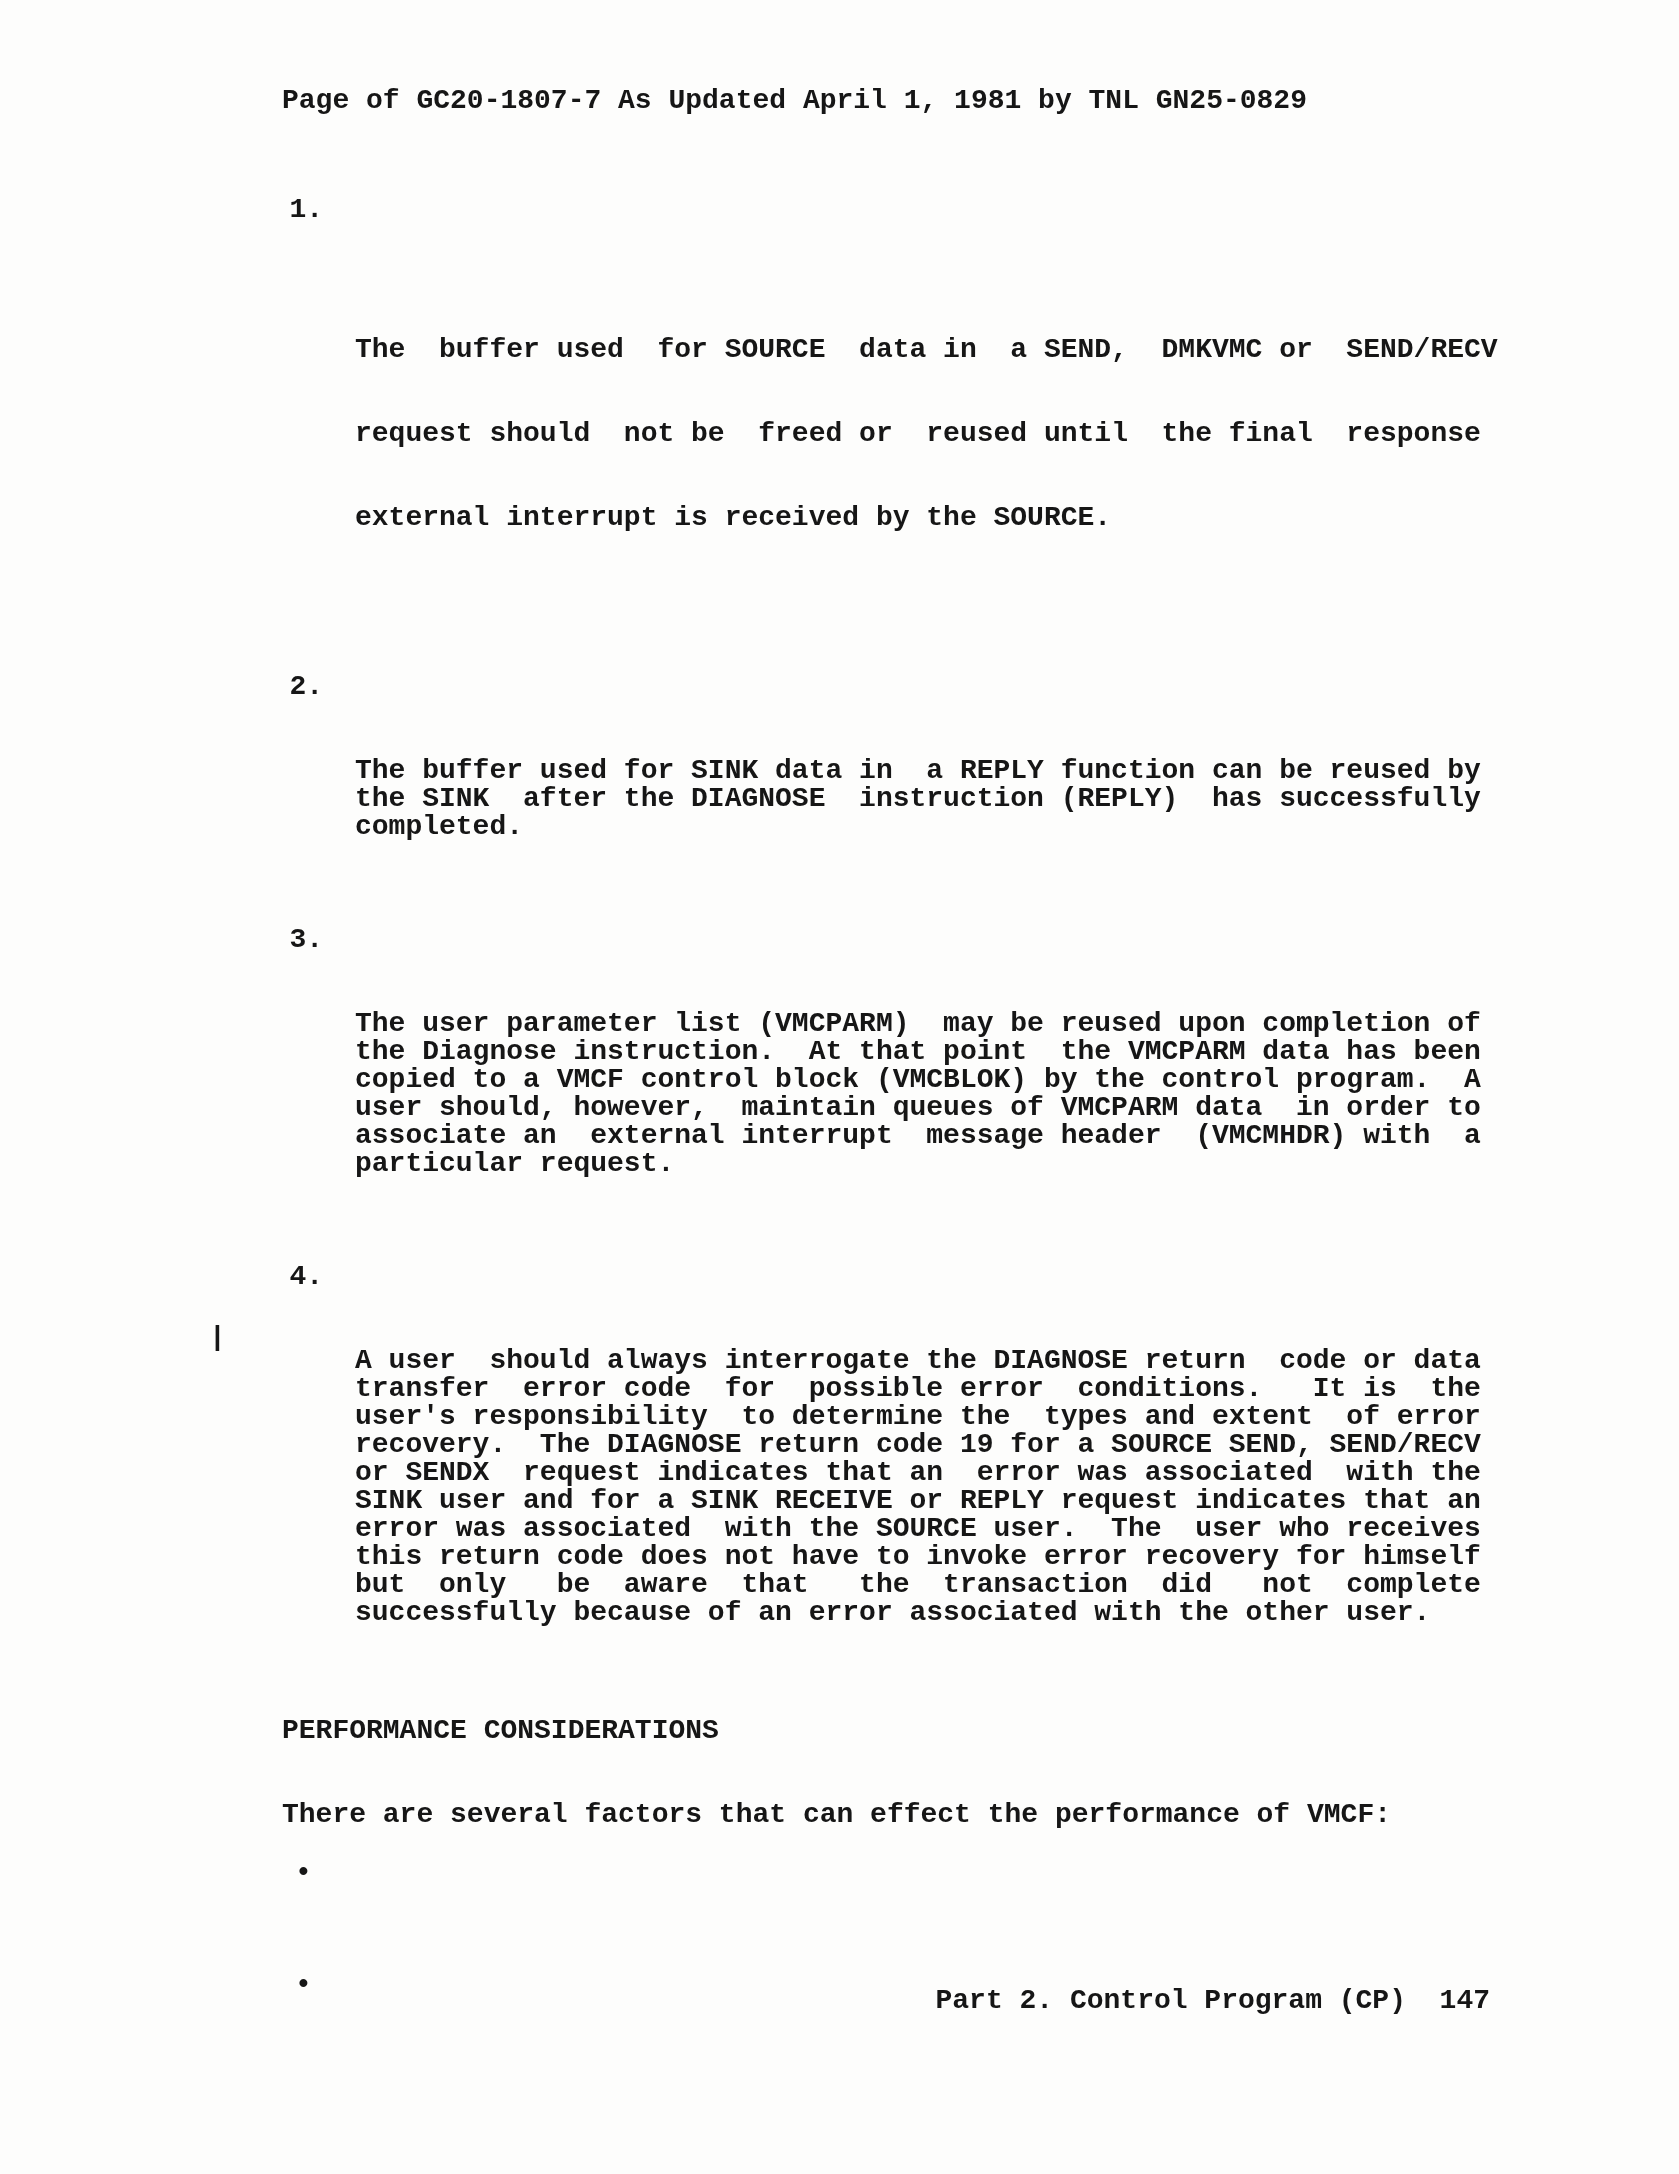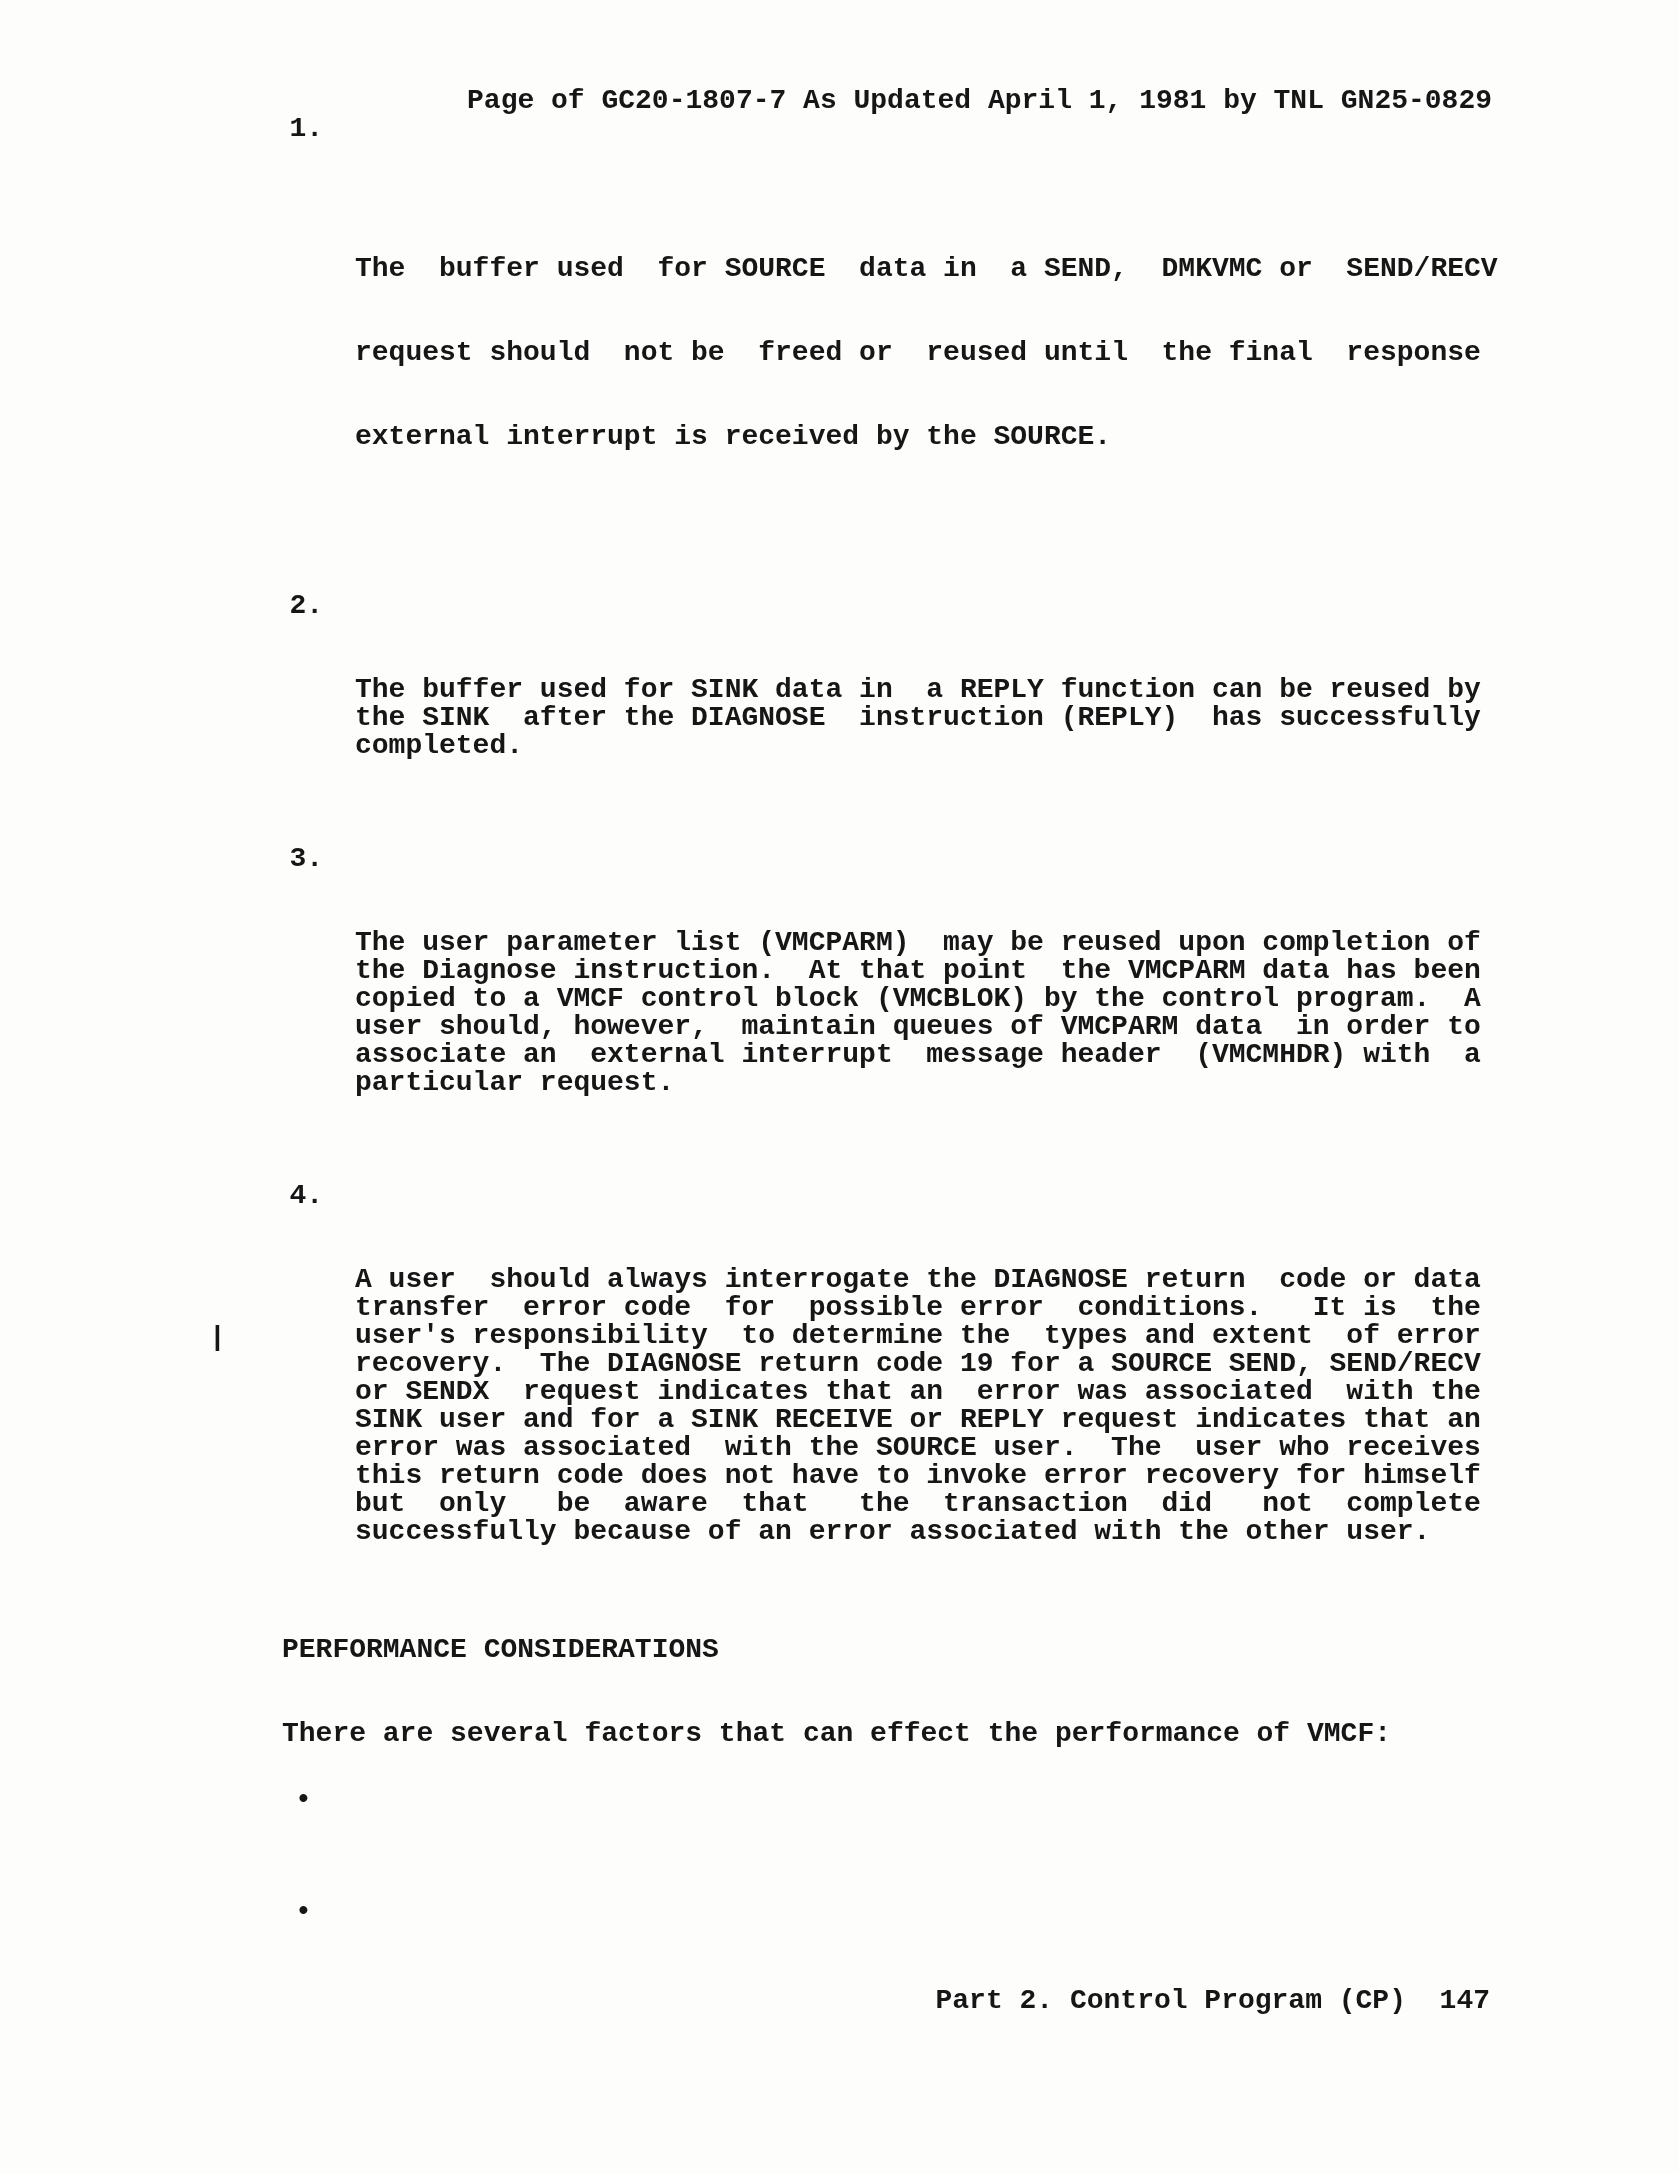--- a/index.html
+++ b/index.html
@@ -16,36 +16,36 @@
     overflow: hidden;
   }
   .content {
     position: absolute;
     left: 282px;
     top: 87px;
     width: 1210px;
   }
   .pre { white-space: pre; }
   .header {
-    text-align: right;
     white-space: pre;
+    margin-bottom: 81px;
   }
   .n-item {
     position: relative;
     padding-left: 73px;
     margin-bottom: 29px;
     white-space: pre;
   }
   .n-item .num {
     position: absolute;
     left: 7.5px;
     top: 0;
   }
   .heading { margin-top: 34px; white-space: pre; }
-  .intro   { margin-top: 56px; margin-bottom: 40px; white-space: pre; }
+  .intro   { margin-top: 56px; margin-bottom: 32px; white-space: pre; }
   .b-item {
     position: relative;
     padding-left: 55px;
     margin-bottom: 28px;
     white-space: pre;
   }
   .b-item .marker {
     position: absolute;
     left: 13px;
     top: -1.9px;

